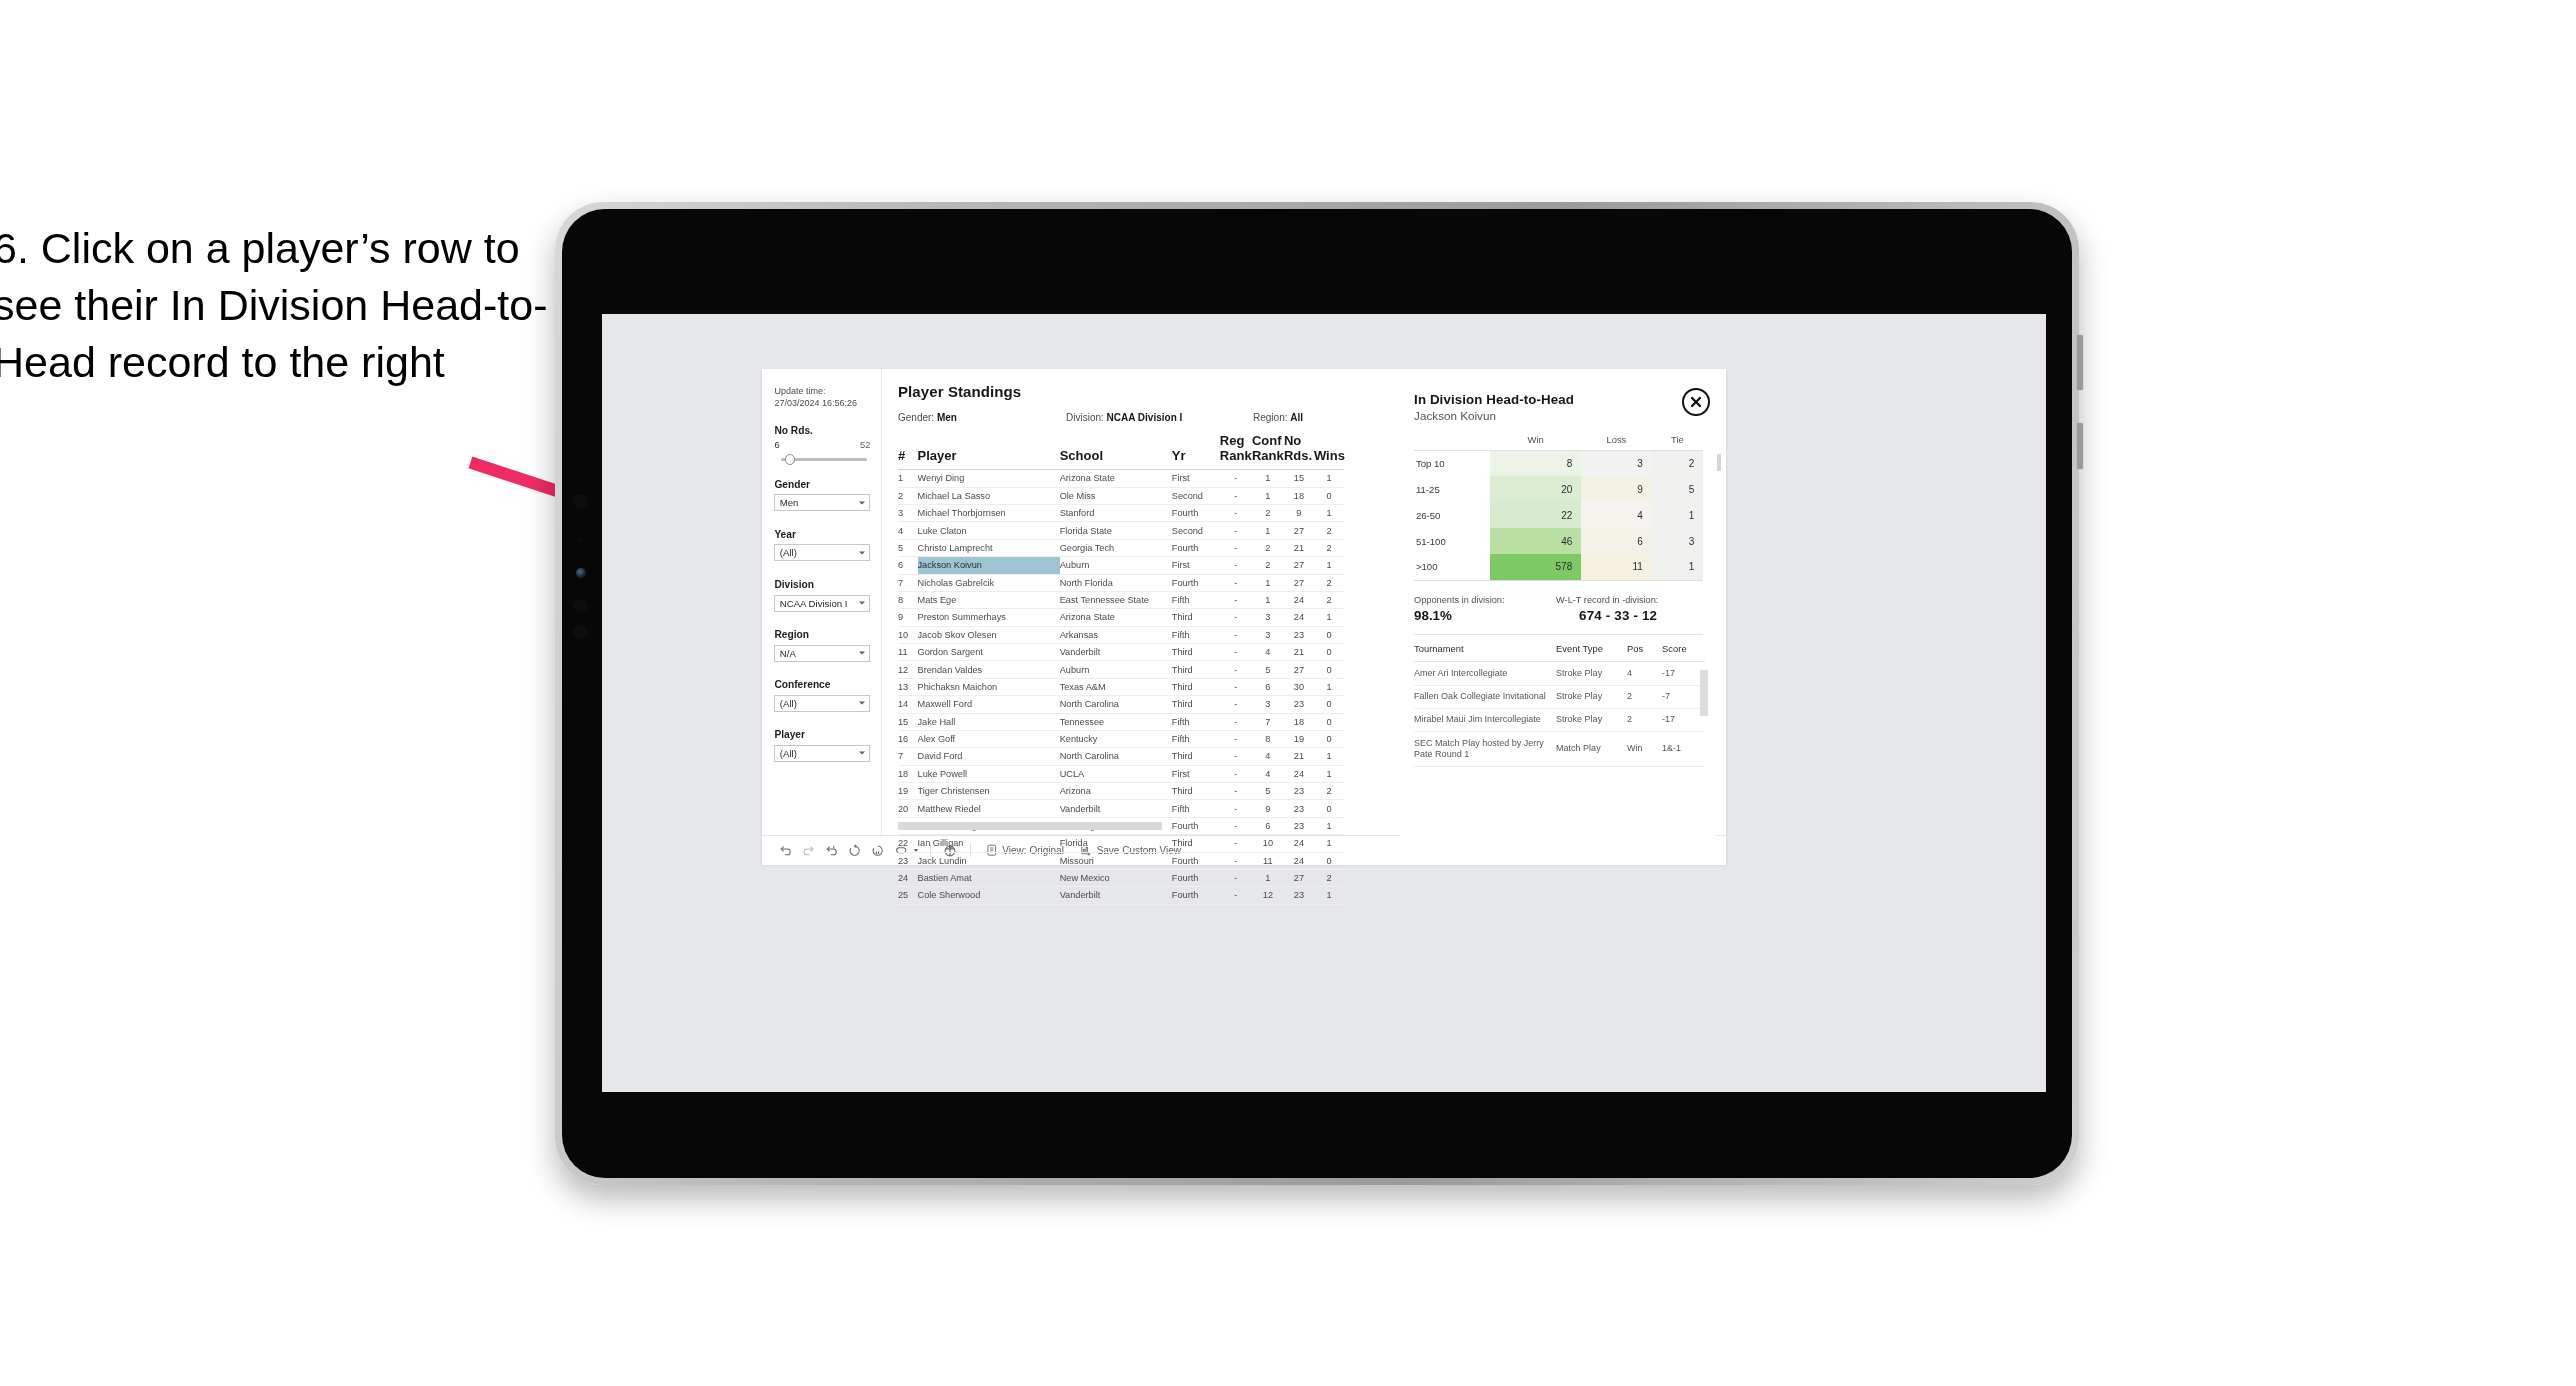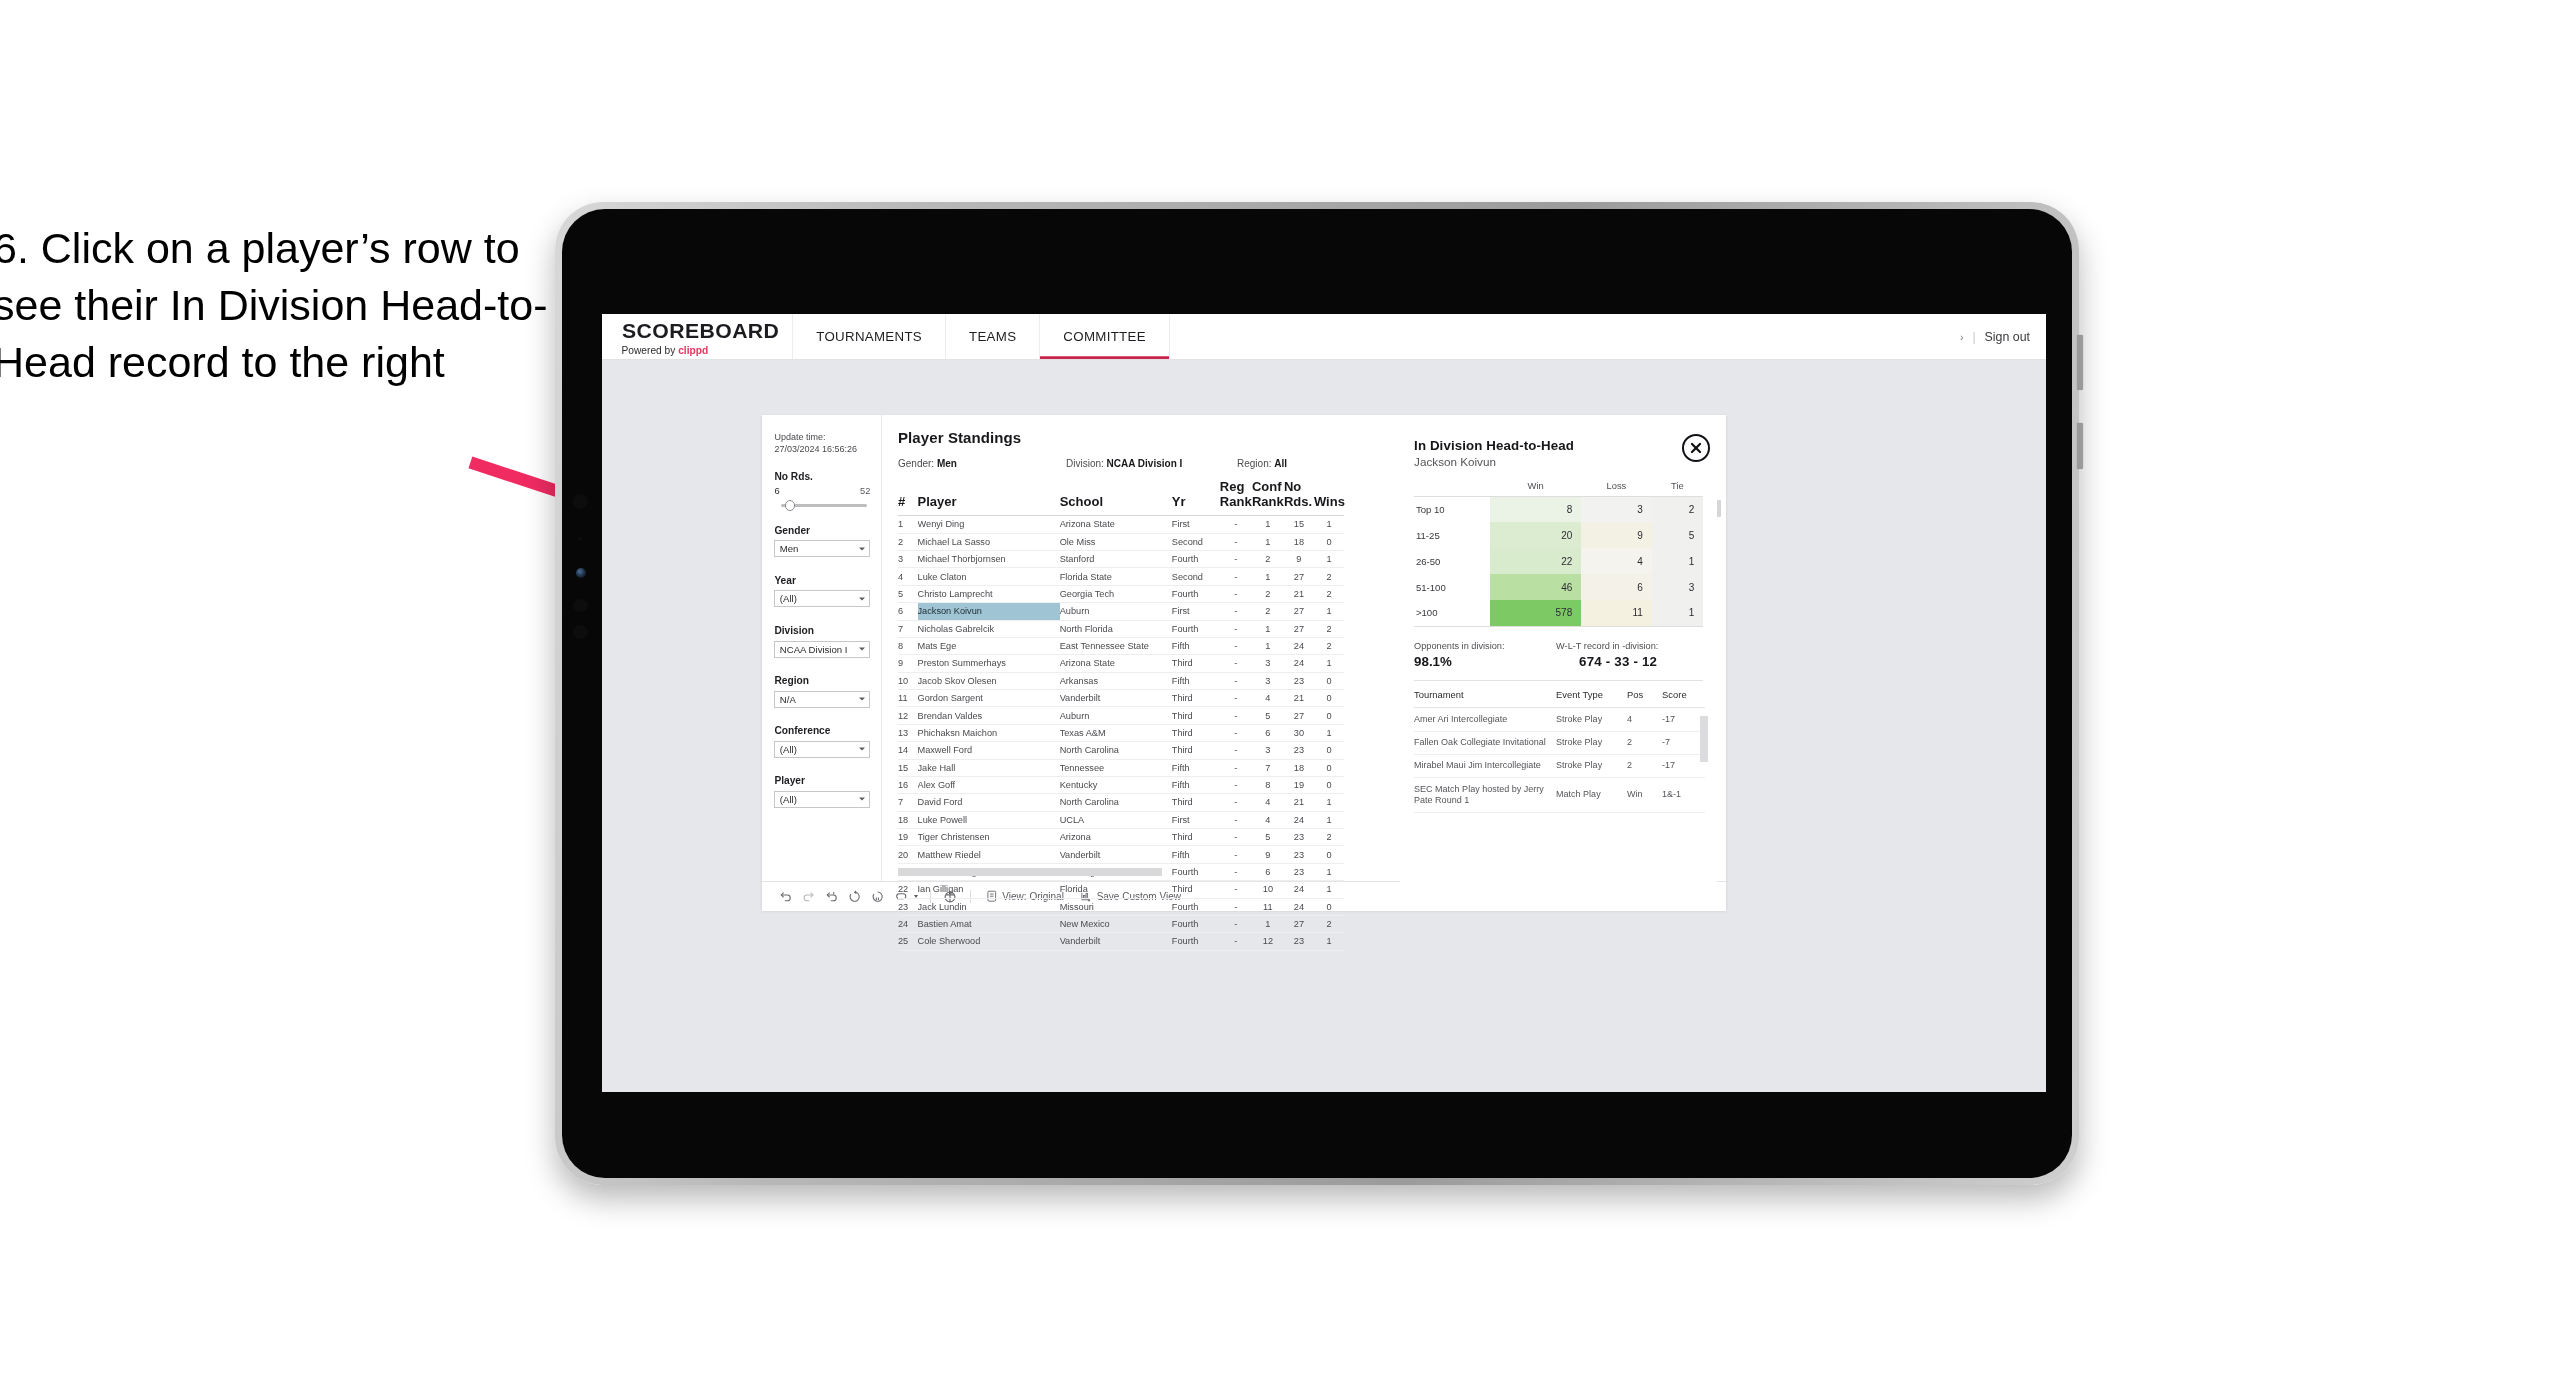--- a/index.html
+++ b/index.html
@@ -133,21 +133,21 @@
     border-top:3.9px solid #5d5d62;
   }
 
   
   .standings { flex:1; min-width:0; padding: 14px 0 0 16px; position:relative; display:flex; flex-direction:column;}
   .st-title { font-size:15px; font-weight:700; color:#18181c; letter-spacing:0.1px;}
   .st-filters { display:flex; margin-top:11.5px; font-size:10px; color:#4c4c51; }
   .st-filters .cell { white-space:nowrap; }
   .st-filters .cell b { color:#18181c; font-weight:700; }
   .st-filters .c0 { width: 168px; }
-  .st-filters .c1 { width: 171px; }
+  .st-filters .c1 { width: 187px; }
   .st-filters .c2 { width: 220px; }
 
   
   .tbl-wrap { margin-top: 11.5px; position:relative; flex:1; min-height:0; }
   table.st { border-collapse: collapse; width: 446px; table-layout: fixed; }
   table.st th {
     font-size:13px; color:#18181c; font-weight:700; text-align:left; padding: 0 0 6.2px 0;
     vertical-align: bottom; line-height: 1.12;
     border-bottom: 0.9px solid #d6d6d9;
   }
@@ -264,36 +264,20 @@
 
     <div class="tablet-screen-black">
       <div class="cam" style="left:10.6px;top:285px;width:15px;height:15px;"></div>
       <div class="cam" style="left:16px;top:328px;width:4.4px;height:4.4px;"></div>
       <div class="cam lens-blue" style="left:14px;top:359px;width:9.7px;height:9.7px;"></div>
       <div class="cam" style="left:10.6px;top:390px;width:15px;height:13.3px;"></div>
       <div class="cam" style="left:10.6px;top:416px;width:15px;height:14px;"></div>
 
       <div class="viewport">
 
-        <div class="topbar">
-          <div class="brand">
-            <div class="brand-title">SCOREBOARD</div>
-            <div class="brand-sub"><span>Powered by </span><span class="clippd">clippd</span></div>
-          </div>
-          <nav class="mainnav">
-            <div class="item">TOURNAMENTS</div>
-            <div class="item">TEAMS</div>
-            <div class="item active">COMMITTEE</div>
-          </nav>
-          <div class="topbar-right">
-            <span class="chev">›</span>
-            <span class="sep">|</span>
-            <span class="signout">Sign out</span>
-          </div>
-        </div>
 
 
         <div class="canvas">
           <div class="viz">
             <div class="viz-body">
 
               <aside class="rail">
                 <div style="font-size:9px;color:#4a4a4f;line-height:1.35;margin-bottom:16px;">
                   <div>Update time:</div>
                   <div>27/03/2024 16:56:26</div>

